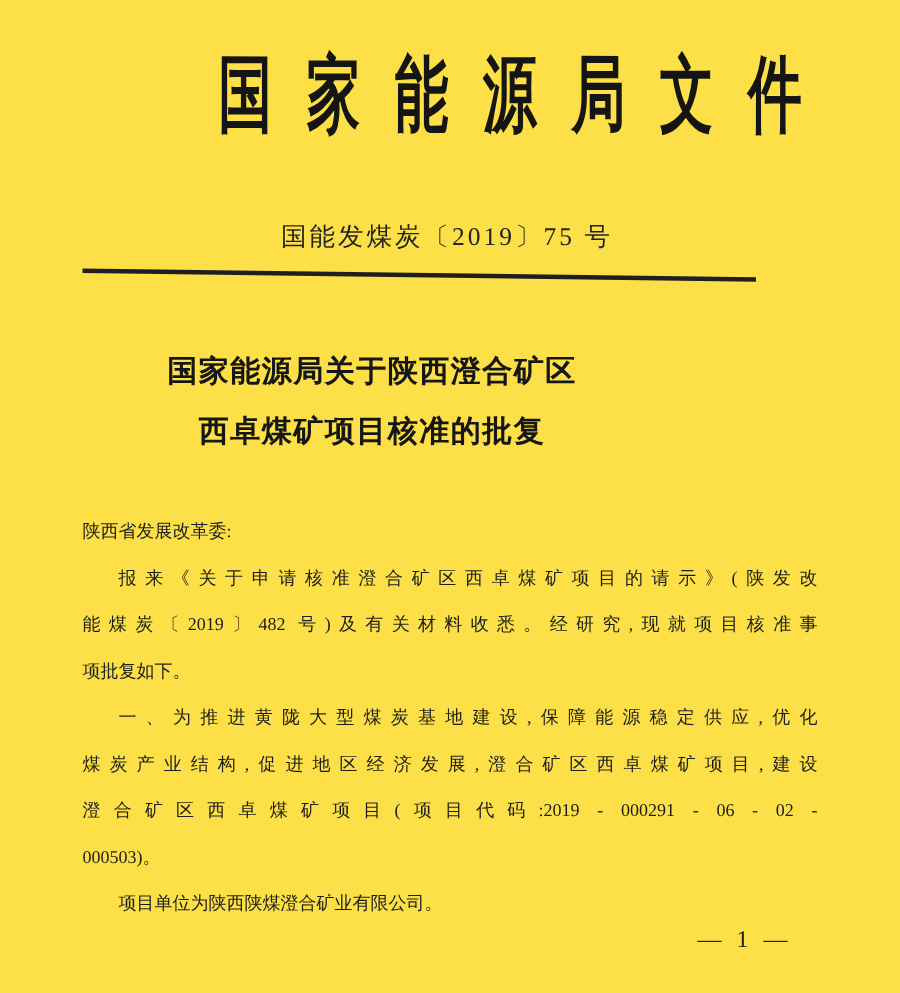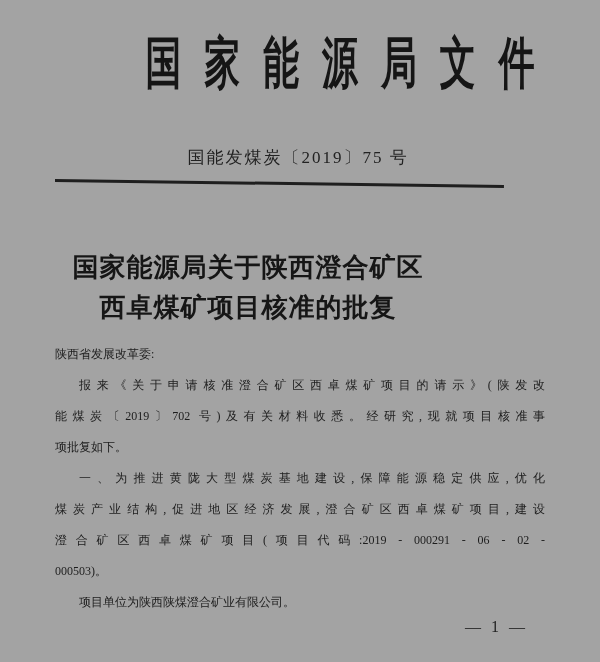--- a/index.html
+++ b/index.html
@@ -4,21 +4,21 @@
 <style>
   html, body {
     margin: 0;
     padding: 0;
     background: #ffffff;
   }
   .page {
     position: relative;
     width: 600px;
     height: 662px;
-    background: #a3a3a3;
+    background: #fde047;
     overflow: hidden;
     font-family: "Liberation Serif", "DejaVu Serif", serif;
     color: #1b1b1b;
   }
   
   .agency {
     position: absolute;
     top: 26px;
     left: 0;
     width: 600px;
@@ -54,26 +54,25 @@
     background: #1f1f1f;
     transform: rotate(0.75deg);
     transform-origin: left center;
   }
   .doc-title {
     position: absolute;
     top: 228px;
     left: 0;
     width: 496px;
     text-align: center;
-    font-size: 26px;
+    font-size: 20px;
     font-weight: bold;
     line-height: 40px;
     letter-spacing: 1px;
     color: #161616;
-    margin-top: 20px;
   }
   .body-text {
     position: absolute;
     top: 339px;
     left: 55px;
     width: 490px;
   }
   .line {
     font-size: 12px;
     line-height: 31px;
@@ -108,21 +107,21 @@
   <div class="rule"></div>
 
   <div class="doc-title">
     <div>国家能源局关于陕西澄合矿区</div>
     <div>西卓煤矿项目核准的批复</div>
   </div>
 
   <div class="body-text">
     <div class="line">陕西省发展改革委:</div>
     <div class="line indent just">报来《关于申请核准澄合矿区西卓煤矿项目的请示》(陕发改</div>
-    <div class="line just">能煤炭〔2019〕702 号)及有关材料收悉。经研究,现就项目核准事</div>
+    <div class="line just">能煤炭〔2019〕482 号)及有关材料收悉。经研究,现就项目核准事</div>
     <div class="line">项批复如下。</div>
     <div class="line indent just">一、为推进黄陇大型煤炭基地建设,保障能源稳定供应,优化</div>
     <div class="line just">煤炭产业结构,促进地区经济发展,澄合矿区西卓煤矿项目,建设</div>
     <div class="line just">澄合矿区西卓煤矿项目(项目代码:2019 - 000291 - 06 - 02 -</div>
     <div class="line">000503)。</div>
     <div class="line indent">项目单位为陕西陕煤澄合矿业有限公司。</div>
   </div>
 
   <div class="page-no">— 1 —</div>
 

